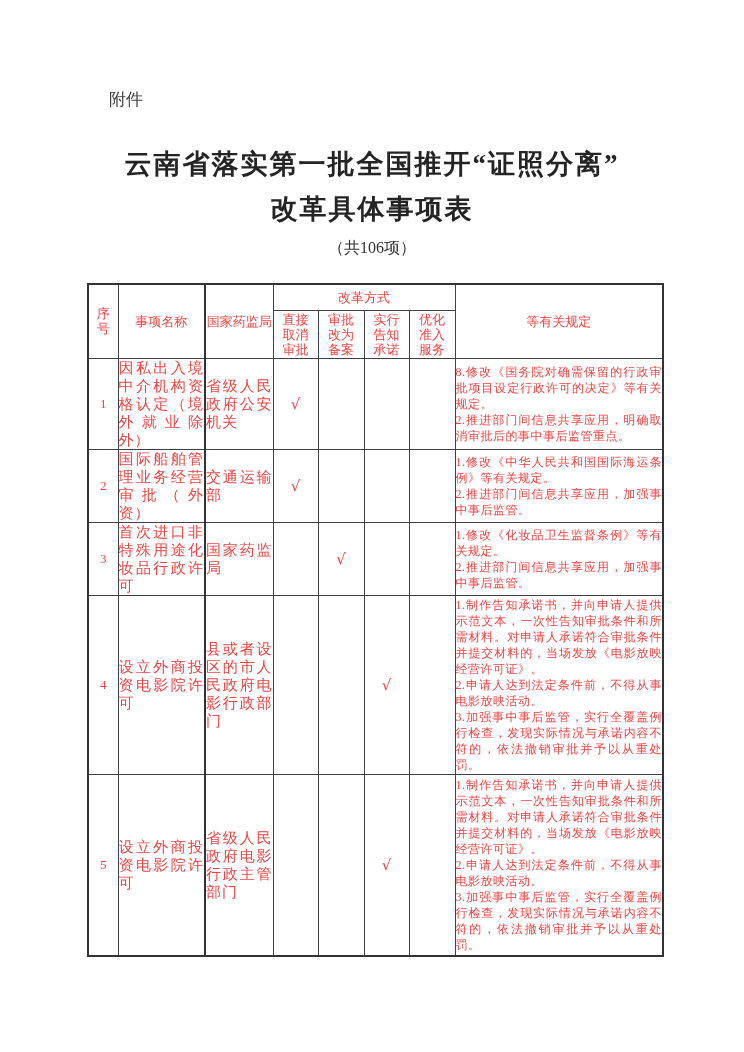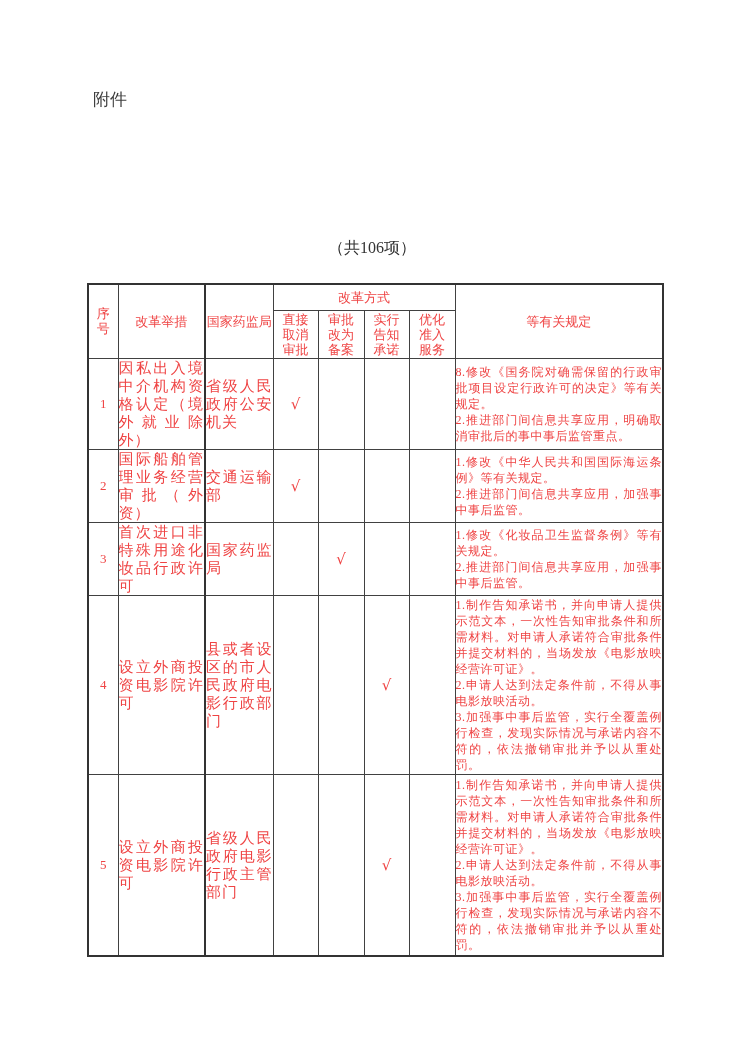--- a/index.html
+++ b/index.html
@@ -9,21 +9,21 @@
   .page {
     position: relative;
     width: 744px; height: 1052px;
     background: #ffffff;
     font-family: "Liberation Serif", "DejaVu Serif", serif;
     color: #3a3a3a;
     overflow: hidden;
   }
   .attachment {
     position: absolute;
-    left: 93px; top: 88px;
+    left: 109px; top: 88px;
     font-size: 17px;
     font-family: "Liberation Sans", "DejaVu Sans", sans-serif;
     color: #3d3d3d;
   }
   .doc-title {
     position: absolute;
     top: 142px; left: 0; width: 744px;
     text-align: center;
     font-size: 27px;
     font-weight: bold;
@@ -97,39 +97,43 @@
   tr.r4 { height: 179px; }
   tr.r5 { height: 182px; }
 </style>
 </head>
 <body>
 
 <div class="page">
 
   <div class="attachment">附件</div>
 
+  <div class="doc-title">
+    <div>云南省落实第一批全国推开“证照分离”</div>
+    <div>改革具体事项表</div>
+  </div>
 
   <div class="doc-subtitle">（共106项）</div>
 
   <table class="doc-table">
     <colgroup>
       <col style="width:30px">
         <col style="width:87px">
         <col style="width:68px">
       <col style="width:45px">
         <col style="width:46px">
         <col style="width:45px">
       <col style="width:46px">
         <col style="width:208px">
     </colgroup>
     <thead>
       <tr class="h-group">
         <th rowspan="2" class="h-no">序
 号</th>
-        <th rowspan="2">改革举措</th>
+        <th rowspan="2">事项名称</th>
         <th rowspan="2" class="thickL">国家药监局</th>
         <th colspan="4">改革方式</th>
         <th rowspan="2">等有关规定</th>
       </tr>
       <tr class="h-sub">
         <th>直接
 取消
 审批</th>
         <th>审批
 改为

